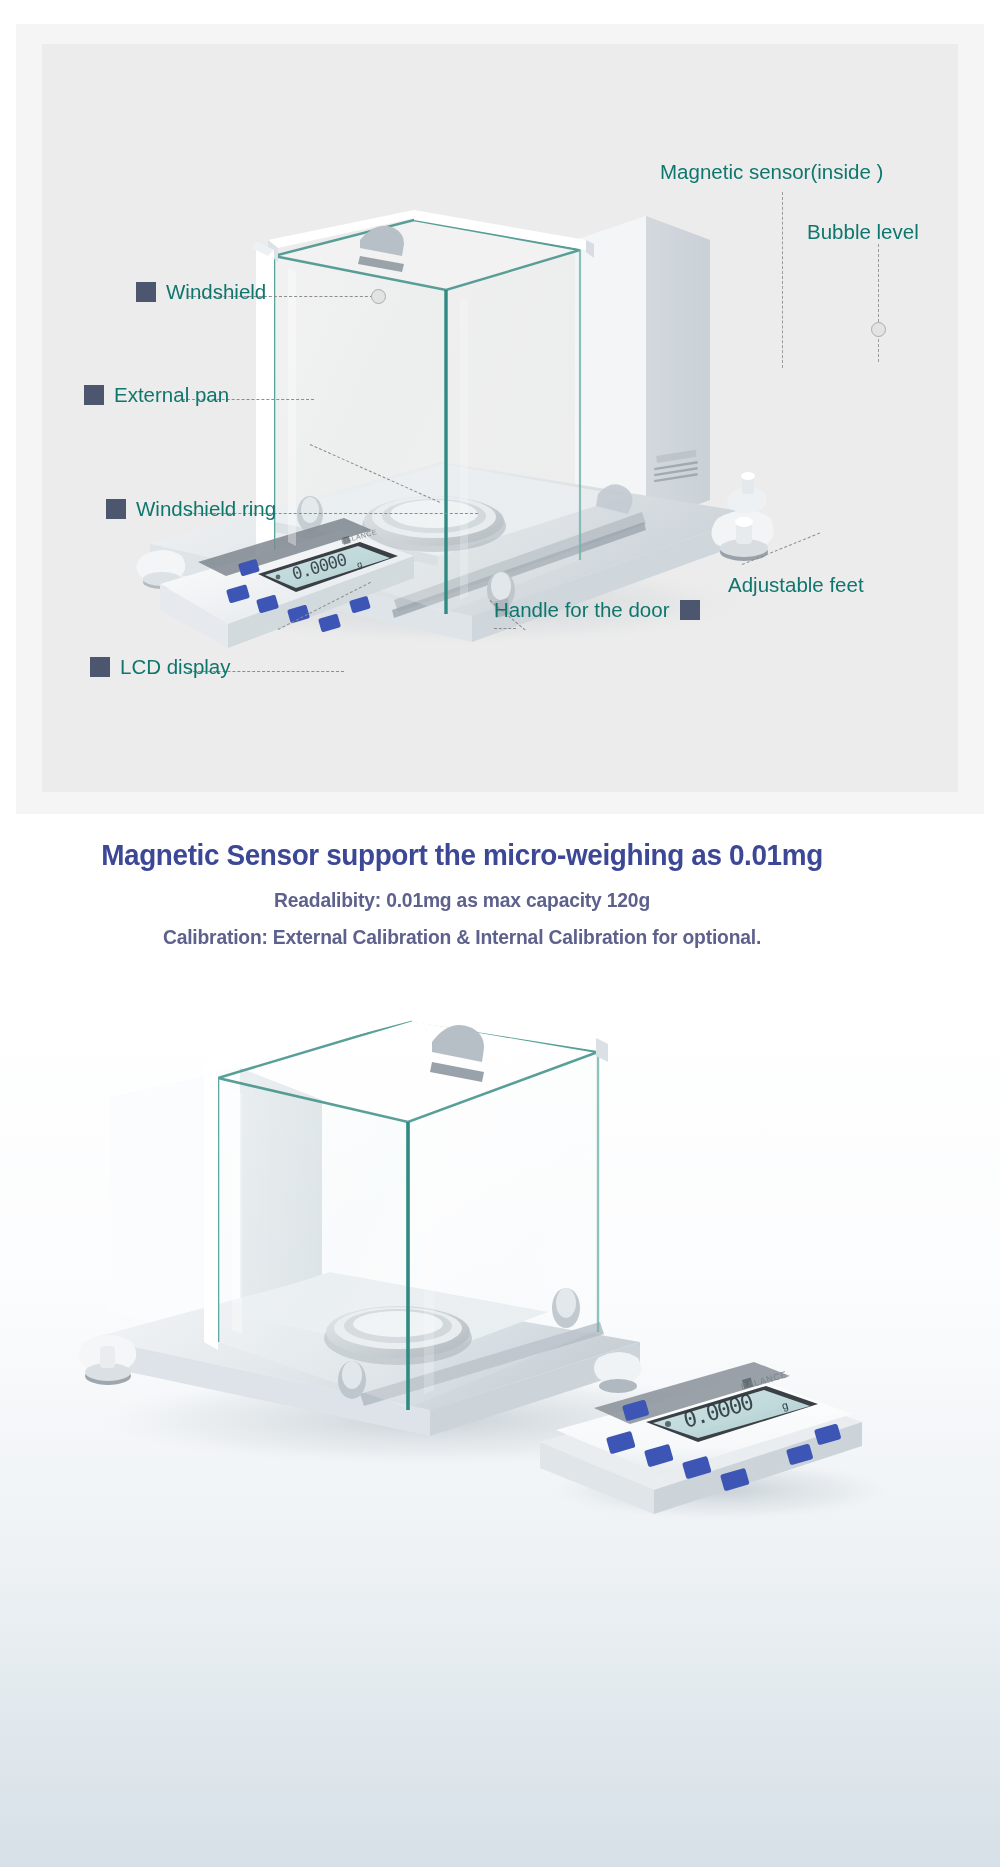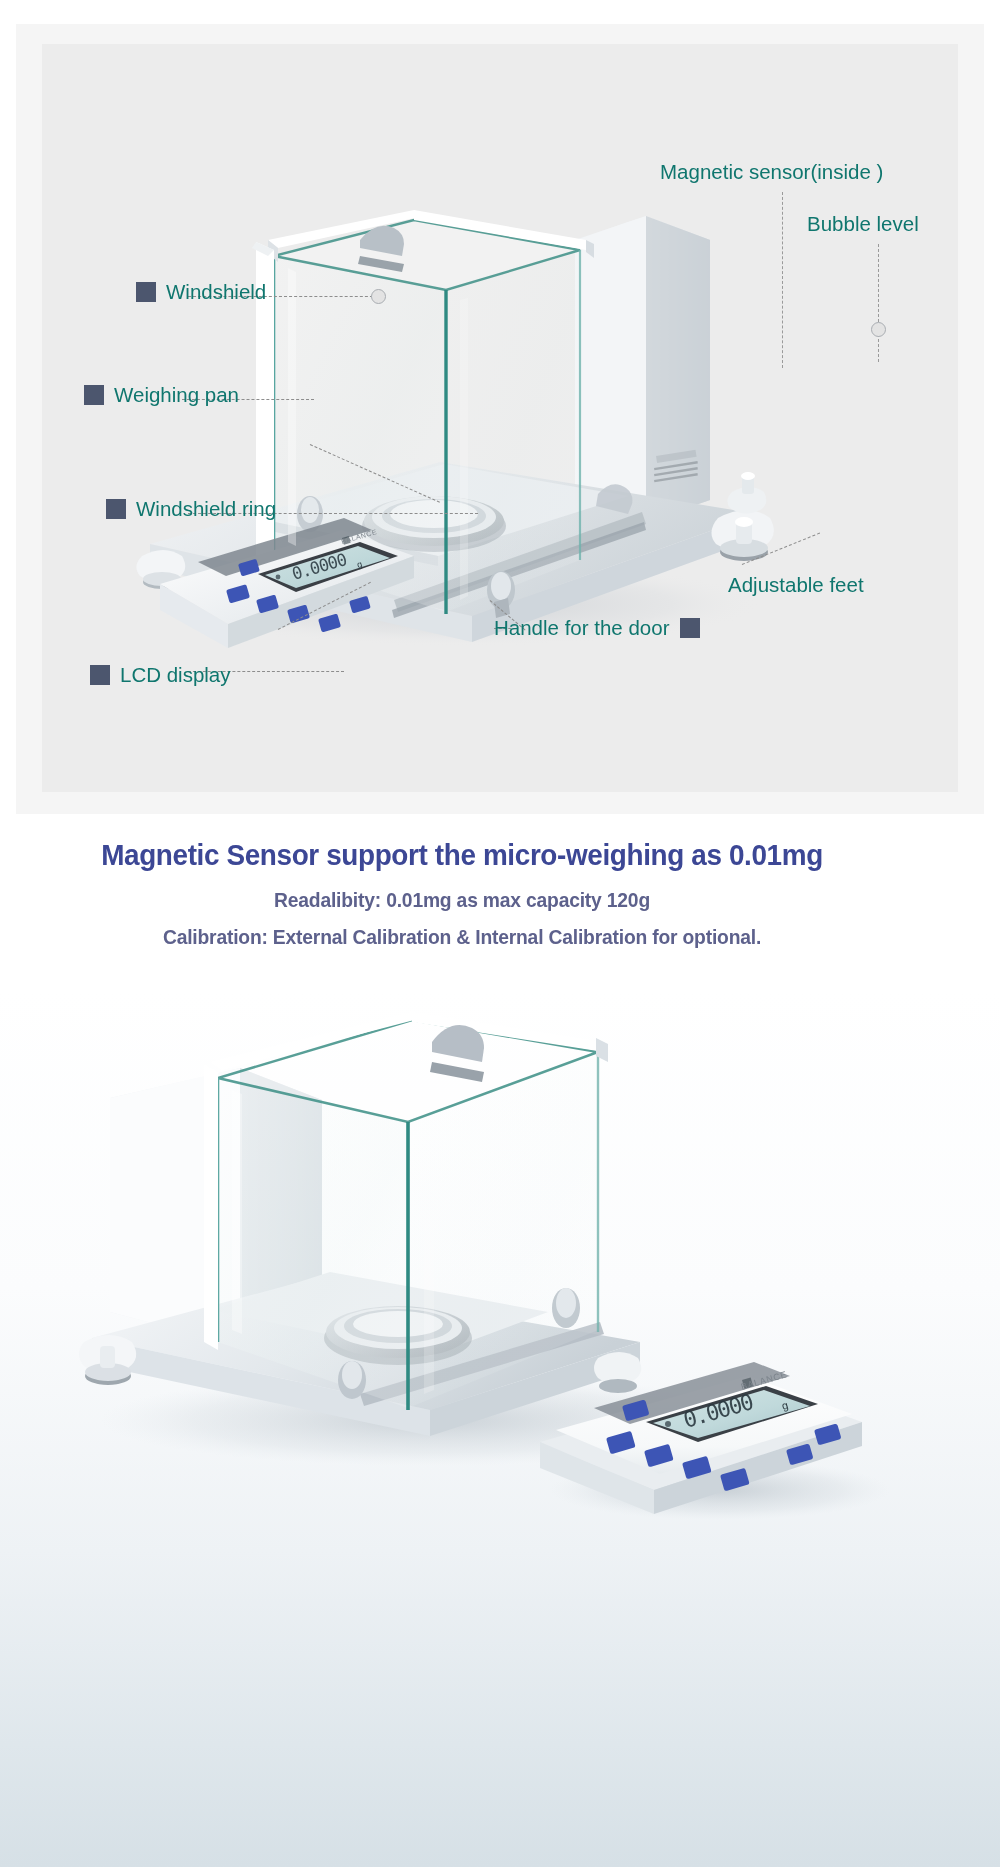--- a/index.html
+++ b/index.html
@@ -279,46 +279,46 @@
              transform-origin:left center; transform:rotate(40deg);"></div>
       </div>
 
       <div class="lbl left" style="left:48px; top:238px;padding-left:46px;">
         <span class="sq"></span>
         <span class="tx">Windshield</span>
       </div>
 
       <div class="lbl left" style="left:42px; top:341px;">
         <span class="sq"></span>
-        <span class="tx">Weighing pan</span>
+        <span class="tx">External pan</span>
       </div>
 
       <div class="lbl left" style="left:48px; top:455px;padding-left:16px;">
         <span class="sq"></span>
         <span class="tx">Windshield ring</span>
       </div>
 
-      <div class="lbl left" style="left:48px; top:613px;margin-top:8px;">
+      <div class="lbl left" style="left:48px; top:613px;">
         <span class="sq"></span>
         <span class="tx">LCD display</span>
       </div>
 
       <div class="lbl plain" style="left:618px; top:118px;">
         <span class="tx">Magnetic sensor(inside )</span>
       </div>
 
-      <div class="lbl plain" style="left:765px; top:170px;">
+      <div class="lbl plain" style="left:765px; top:178px;">
         <span class="tx">Bubble level</span>
       </div>
 
       <div class="lbl plain" style="left:686px; top:531px;">
         <span class="tx">Adjustable feet</span>
       </div>
 
-      <div class="lbl right" style="left:452px; top:574px;">
+      <div class="lbl right" style="left:452px; top:556px;">
         <span class="tx">Handle for the door</span>
         <span class="sq"></span>
       </div>
 
     </div>
   </div>
 
   <div id="headings">
     <div id="h-main">Magnetic Sensor support the micro-weighing as 0.01mg</div>
     <div id="h-sub1">Readalibity: 0.01mg as max capacity 120g</div>

